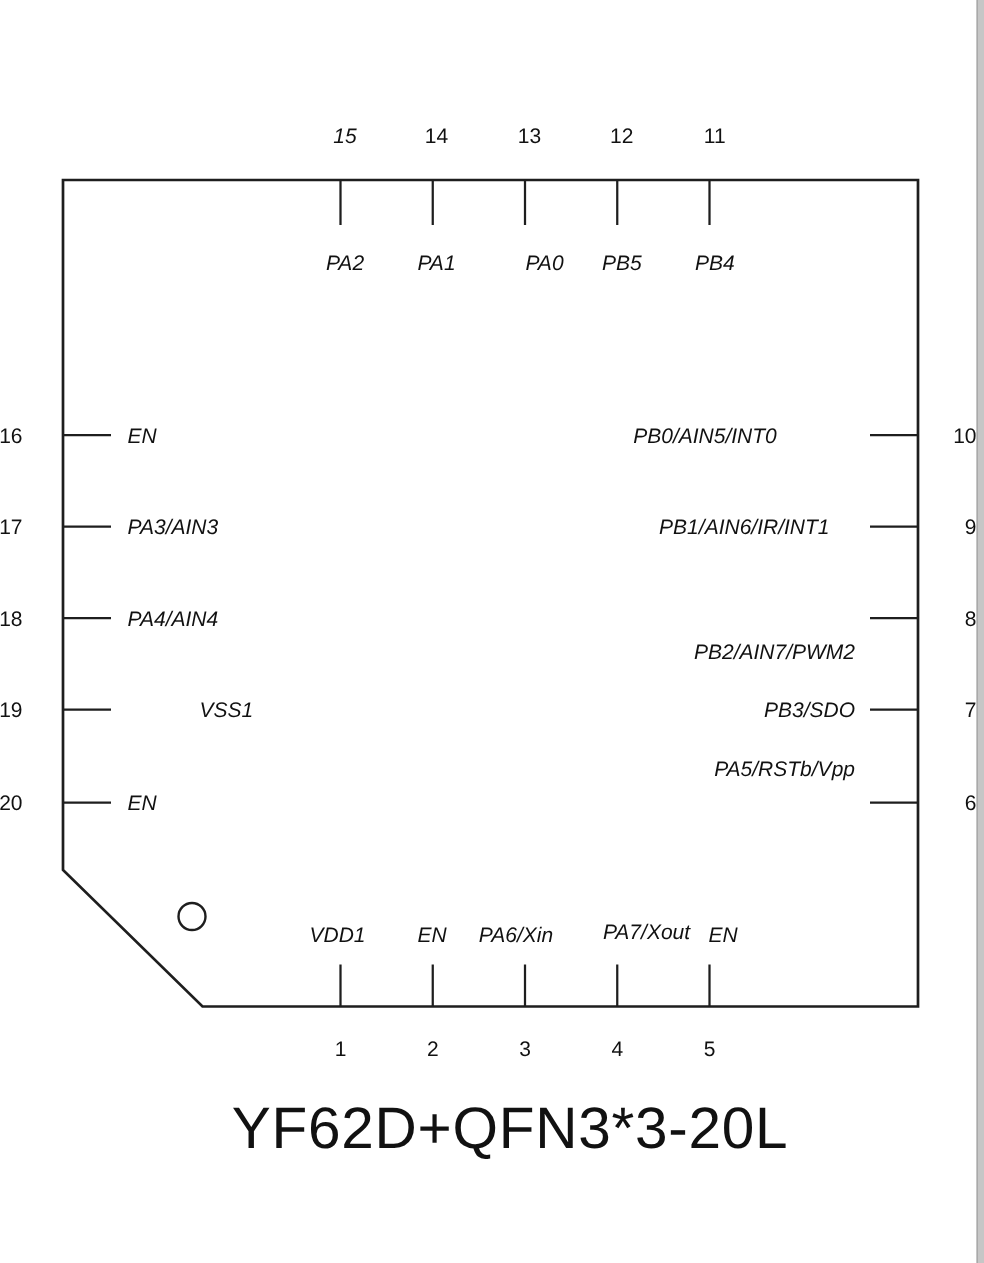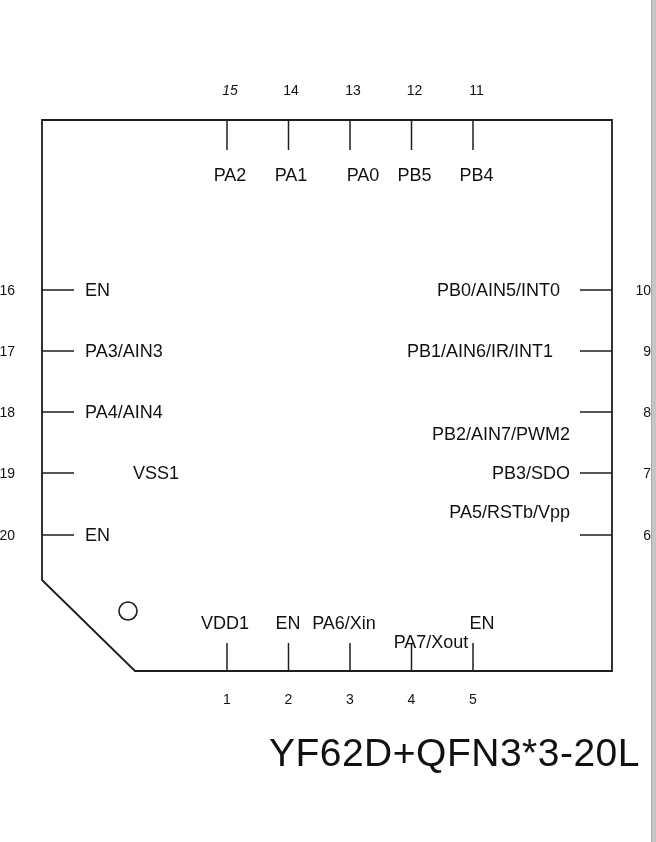--- a/index.html
+++ b/index.html
@@ -13,28 +13,28 @@
   body{
     background:#ffffff;
     font-family:"Liberation Sans", sans-serif;
     color:var(--text);
     position:relative;
     overflow:hidden;
   }
   .canvas{position:absolute;inset:0;}
   #outline-svg{position:absolute;left:0;top:0;pointer-events:none;}
   .txt{position:absolute;white-space:nowrap;line-height:20px;}
-  .pin-label{font-size:18px;}
+  .pin-label{font-size:14px;font-style:italic;}
   .pin-number{font-size:14px;}
   .center{text-align:center;}
   .right{text-align:right;}
   .page-title{
     position:absolute;
     left:40px;width:600px;top:731px;
-    text-align:right;
+    text-align:center;
     font-size:39px;
     line-height:44px;
     letter-spacing:0.5px;
     color:var(--text);
   }
   .edge-strip{
     position:absolute;
     top:0;right:0;bottom:0;width:5px;
     background:var(--strip);
     border-left:1px solid var(--strip-edge);
@@ -78,35 +78,35 @@
       <div class="txt pin-number center" style="left: 384.5px; width: 60px; top: 80px;">12</div>
       <div class="txt pin-label center" style="left: 354.5px; width: 120px; top: 165px;">PB5</div>
       <div class="txt pin-number center" style="left: 446.5px; width: 60px; top: 80px;">11</div>
       <div class="txt pin-label center" style="left: 416.5px; width: 120px; top: 165px;">PB4</div>
       <div class="txt pin-label center" style="left: 155px; width: 140px; top: 613px;">VDD1</div>
       <div class="txt pin-number center" style="left: 197px; width: 60px; top: 689px;">1</div>
       <div class="txt pin-label center" style="left: 218px; width: 140px; top: 613px;">EN</div>
       <div class="txt pin-number center" style="left: 258.5px; width: 60px; top: 689px;">2</div>
       <div class="txt pin-label center" style="left: 274px; width: 140px; top: 613px;">PA6/Xin</div>
       <div class="txt pin-number center" style="left: 320px; width: 60px; top: 689px;">3</div>
-      <div class="txt pin-label center" style="left: 353px; width: 156px; top: 632px; text-align: center;">PA7/Xout</div>
+      <div class="txt pin-label center" style="left: 353px; width: 156px; top: 611px; text-align: center;">PA7/Xout</div>
       <div class="txt pin-number center" style="left: 381.5px; width: 60px; top: 689px;">4</div>
       <div class="txt pin-label center" style="left: 412px; width: 140px; top: 613px;">EN</div>
       <div class="txt pin-number center" style="left: 443px; width: 60px; top: 689px;">5</div>
       <div class="txt pin-number right" style="left: -3px; width: 18px; top: 280px;">16</div>
       <div class="txt pin-label" style="left: 85px; top: 280px;">EN</div>
       <div class="txt pin-number right" style="left: -3px; width: 18px; top: 341px;">17</div>
       <div class="txt pin-label" style="left: 85px; top: 341px;">PA3/AIN3</div>
       <div class="txt pin-number right" style="left: -3px; width: 18px; top: 402px;">18</div>
       <div class="txt pin-label" style="left: 85px; top: 402px;">PA4/AIN4</div>
       <div class="txt pin-number right" style="left: -3px; width: 18px; top: 463px;">19</div>
       <div class="txt pin-label" style="left: 85px; top: 463px; margin-left: 48px;">VSS1</div>
       <div class="txt pin-number right" style="left: -3px; width: 18px; top: 525px;">20</div>
       <div class="txt pin-label" style="left: 85px; top: 525px;">EN</div>
-      <div class="txt pin-label right" style="left: 360px; width: 200px; top: 280px;">PB0/AIN5/INT0</div>
+      <div class="txt pin-label right" style="left: 370px; width: 200px; top: 280px; text-align: center;">PB0/AIN5/INT0</div>
       <div class="txt pin-number right" style="left: 601px; width: 50px; top: 280px;">10</div>
       <div class="txt pin-label right" style="left: 353px; width: 200px; top: 341px;">PB1/AIN6/IR/INT1</div>
       <div class="txt pin-number right" style="left: 601px; width: 50px; top: 341px;">9</div>
       <div class="txt pin-label right" style="left: 370px; width: 200px; top: 424px;">PB2/AIN7/PWM2</div>
       <div class="txt pin-number right" style="left: 601px; width: 50px; top: 402px;">8</div>
       <div class="txt pin-label right" style="left: 370px; width: 200px; top: 463px;">PB3/SDO</div>
       <div class="txt pin-number right" style="left: 601px; width: 50px; top: 463px;">7</div>
       <div class="txt pin-label right" style="left: 370px; width: 200px; top: 502px;">PA5/RSTb/Vpp</div>
       <div class="txt pin-number right" style="left: 601px; width: 50px; top: 525px;">6</div>
     </div>

